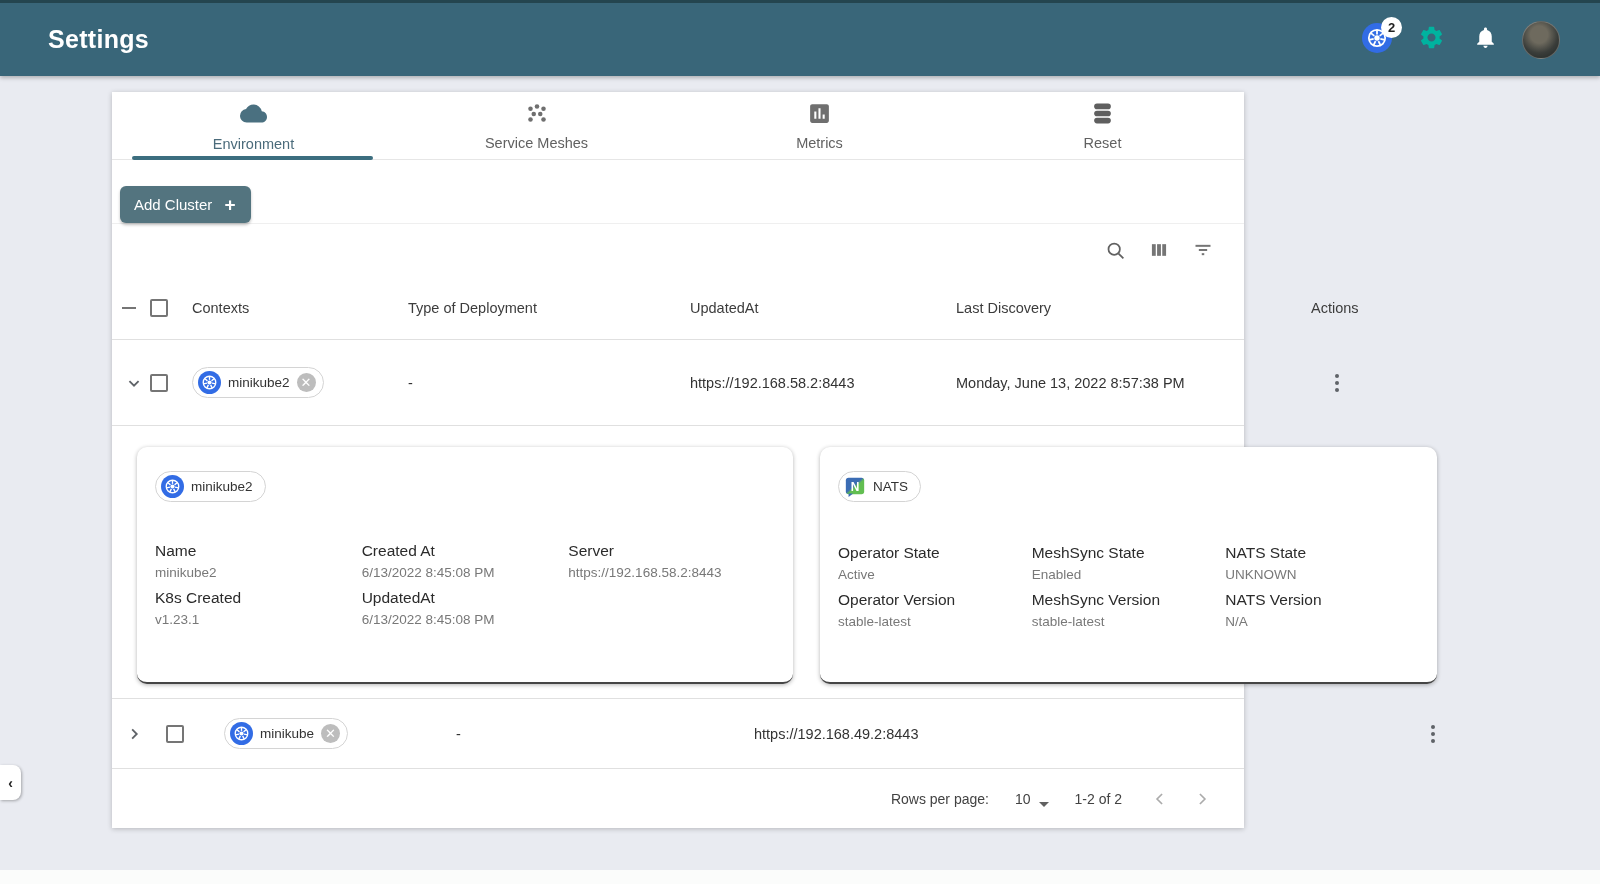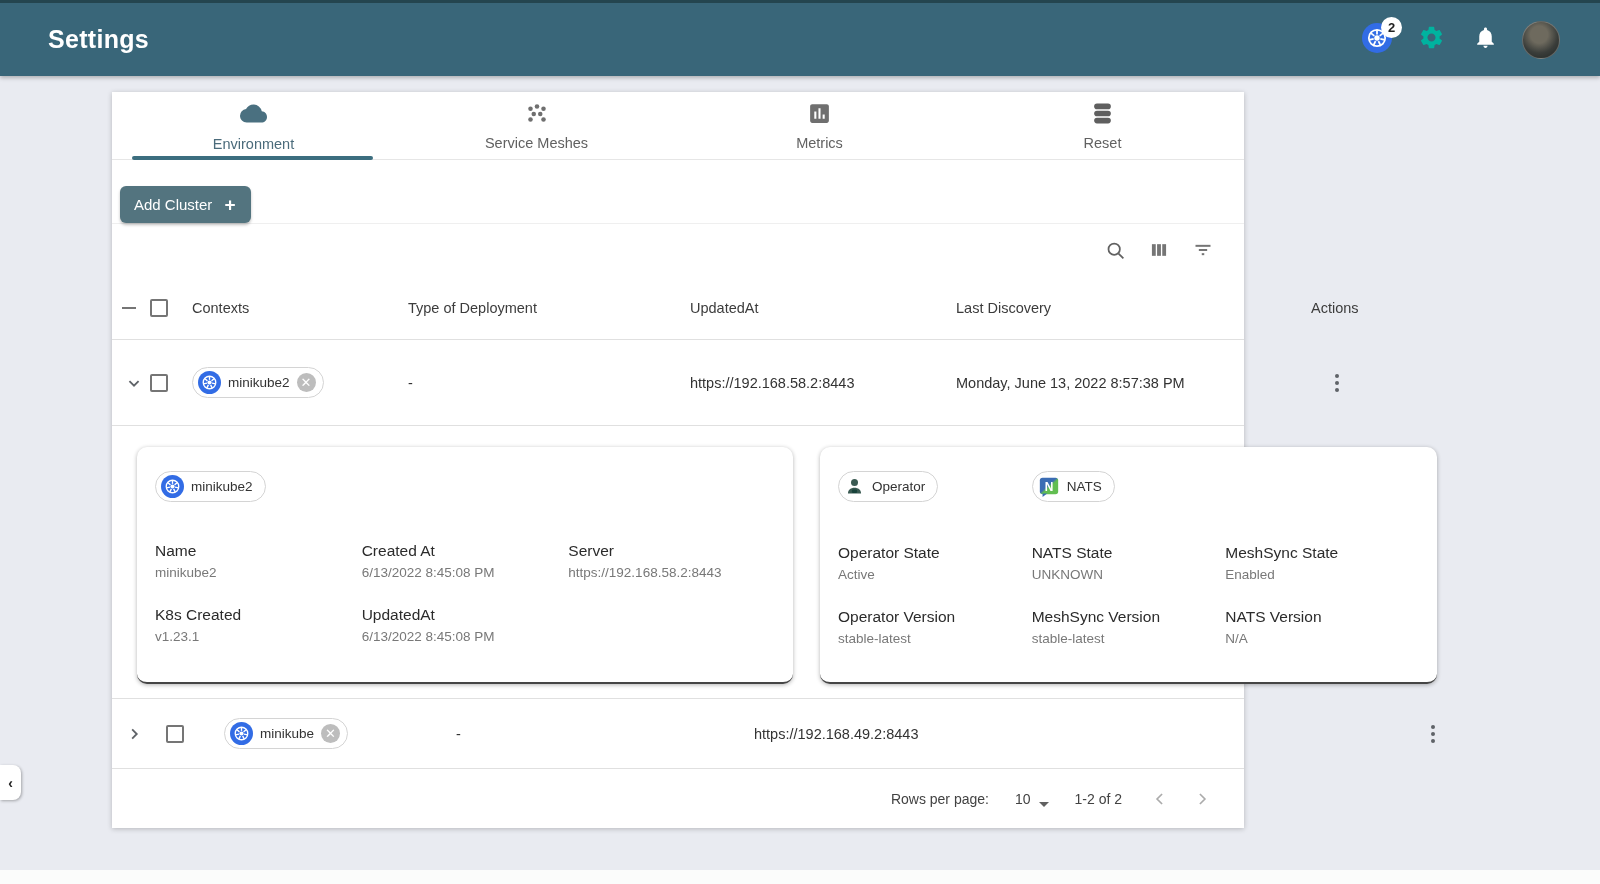--- a/index.html
+++ b/index.html
@@ -88,21 +88,21 @@
   .expanded-panel { height:273px; border-bottom:1px solid #e0e0e0; position:relative; background:#fff; }
   .detail-card {
     position:absolute; top:21px; height:237px; background:#fff;
     border-radius:10px;
     box-shadow:0 1px 4px rgba(0,0,0,.3);
     border-bottom:2px solid #454545;
     padding:24px 18px 0 18px;
   }
   .detail-card.left { left:25px; width:656px; }
   .detail-card.right { left:708px; width:617px; }
-  .fields-grid { display:grid; grid-template-columns:repeat(3,1fr); row-gap:26px; margin-top:40px; }
+  .fields-grid { display:grid; grid-template-columns:repeat(3,1fr); row-gap:9px; margin-top:40px; }
   .right .fields-grid { margin-top:42px; }
   .field-label { font-size:15.5px; color:#2b2b2b; margin-bottom:5px; }
   .field-value { font-size:13.5px; color:#787878; }
   .chips-row3 { display:grid; grid-template-columns:repeat(3,1fr); }
   
   .table-footer { flex:1; display:flex; align-items:center; justify-content:flex-end; padding-right:30px; gap:26px; }
   .footer-label { font-size:14px; color:#424242; }
   .rpp-select { display:flex; align-items:flex-end; gap:8px; cursor:pointer; }
   .rpp-value { font-size:14px; color:#424242; }
   .caret-down { width:0; height:0; border-left:5px solid transparent; border-right:5px solid transparent; border-top:5px solid #616161; }
@@ -322,30 +322,20 @@
         <div>
           <div class="field-label">UpdatedAt</div>
           <div class="field-value">6/13/2022 8:45:08 PM</div>
         </div>
         <div></div>
       </div>
     </div>
 
     <div class="detail-card right">
       <div class="chips-row3">
-        <span>
-          <span class="chip">
-            <svg width="21" height="21" viewBox="0 0 24 24">
-              <circle cx="12" cy="7.5" r="4" fill="#3a5a52"></circle>
-              <path d="M4.5 20c0-4.1 3.4-6.5 7.5-6.5s7.5 2.4 7.5 6.5z" fill="#3a5a52"></path>
-              <rect x="9" y="15.5" width="6" height="4" rx="1.5" fill="#17423a"></rect>
-            </svg>
-            <span class="chip-label" style="padding-right:5px">Operator</span>
-          </span>
-        </span>
         <span>
           <span class="chip">
             <svg width="22" height="22" viewBox="0 0 24 24">
               <defs>
                   <linearGradient id="natsg" x1="0" y1="0" x2="1" y2="1">
                 <stop offset="45%" stop-color="#3b6cb4"></stop>
                     <stop offset="55%" stop-color="#62be51"></stop>
               </linearGradient>
                 </defs>
               <rect x="2" y="2" width="20" height="18" rx="3" fill="url(#natsg)"></rect>
@@ -355,26 +345,26 @@
             <span class="chip-label" style="padding-right:5px">NATS</span>
           </span>
         </span>
       </div>
       <div class="fields-grid">
         <div>
           <div class="field-label">Operator State</div>
           <div class="field-value">Active</div>
         </div>
         <div>
+          <div class="field-label">MeshSync State</div>
+          <div class="field-value">Enabled</div>
+        </div>
+        <div>
           <div class="field-label">NATS State</div>
           <div class="field-value">UNKNOWN</div>
-        </div>
-        <div>
-          <div class="field-label">MeshSync State</div>
-          <div class="field-value">Enabled</div>
         </div>
         <div>
           <div class="field-label">Operator Version</div>
           <div class="field-value">stable-latest</div>
         </div>
         <div>
           <div class="field-label">MeshSync Version</div>
           <div class="field-value">stable-latest</div>
         </div>
         <div>

